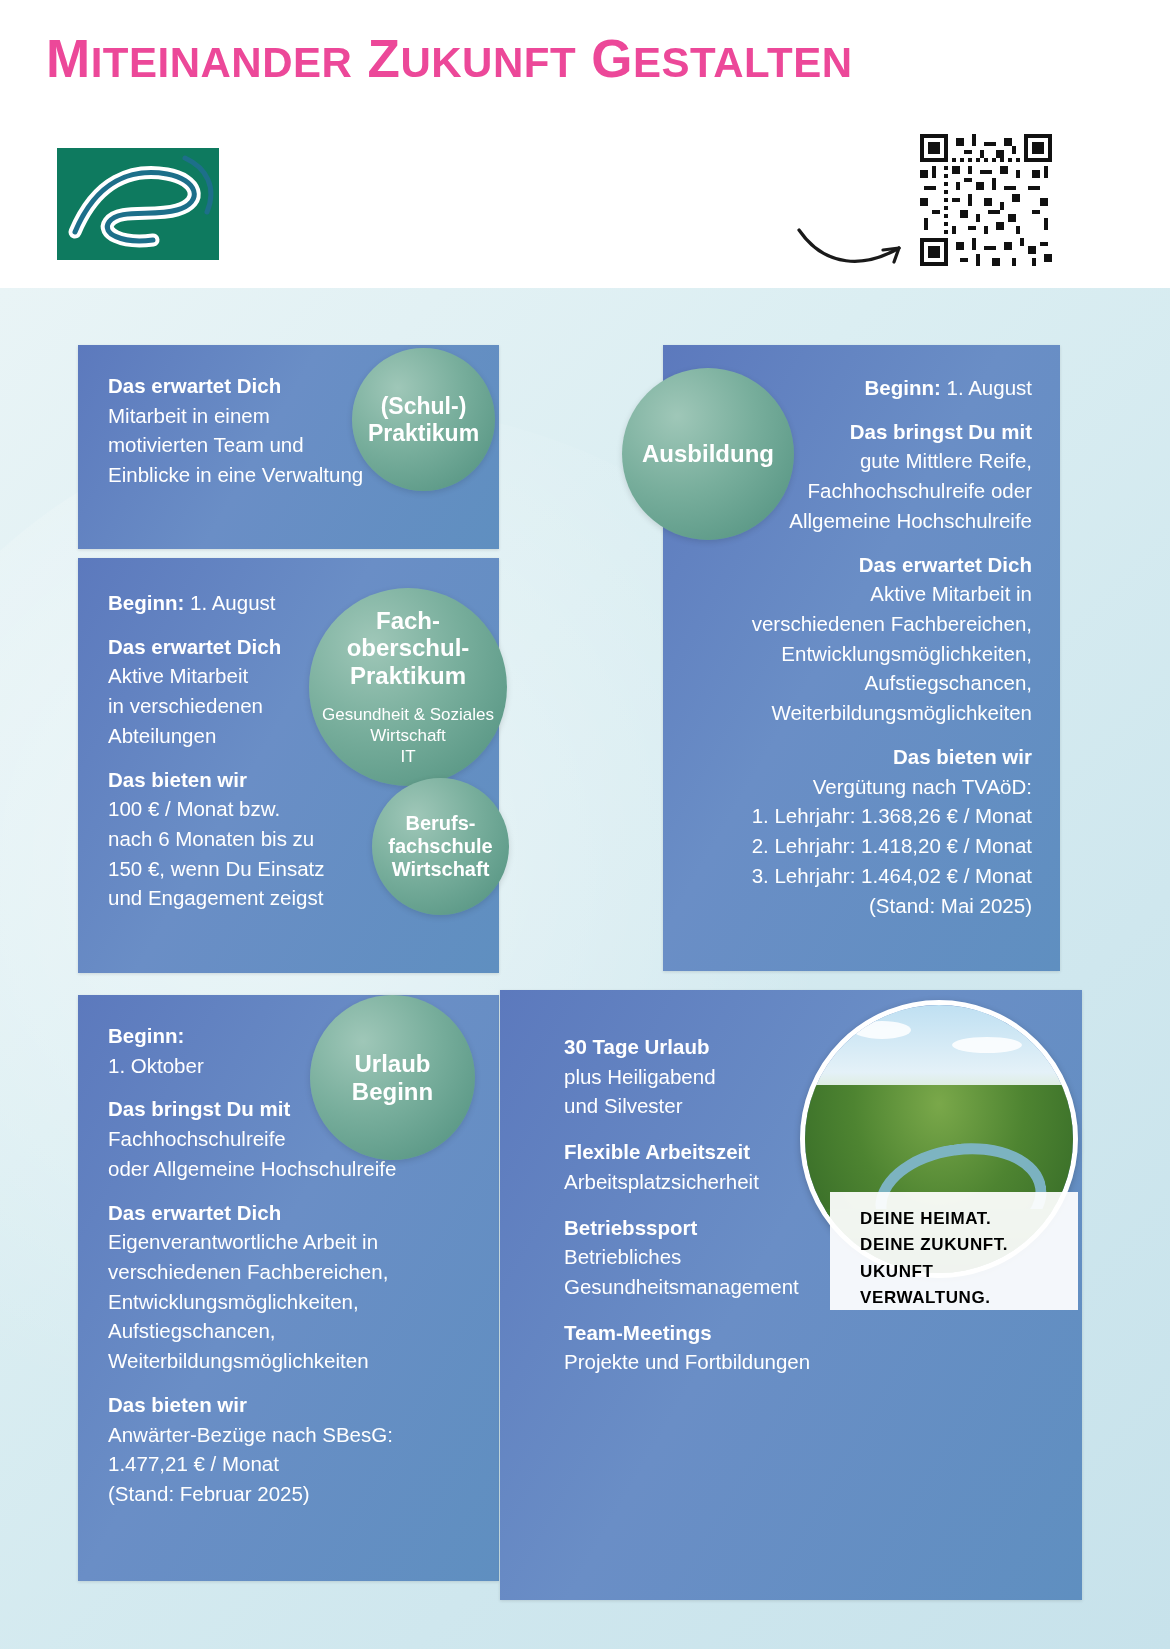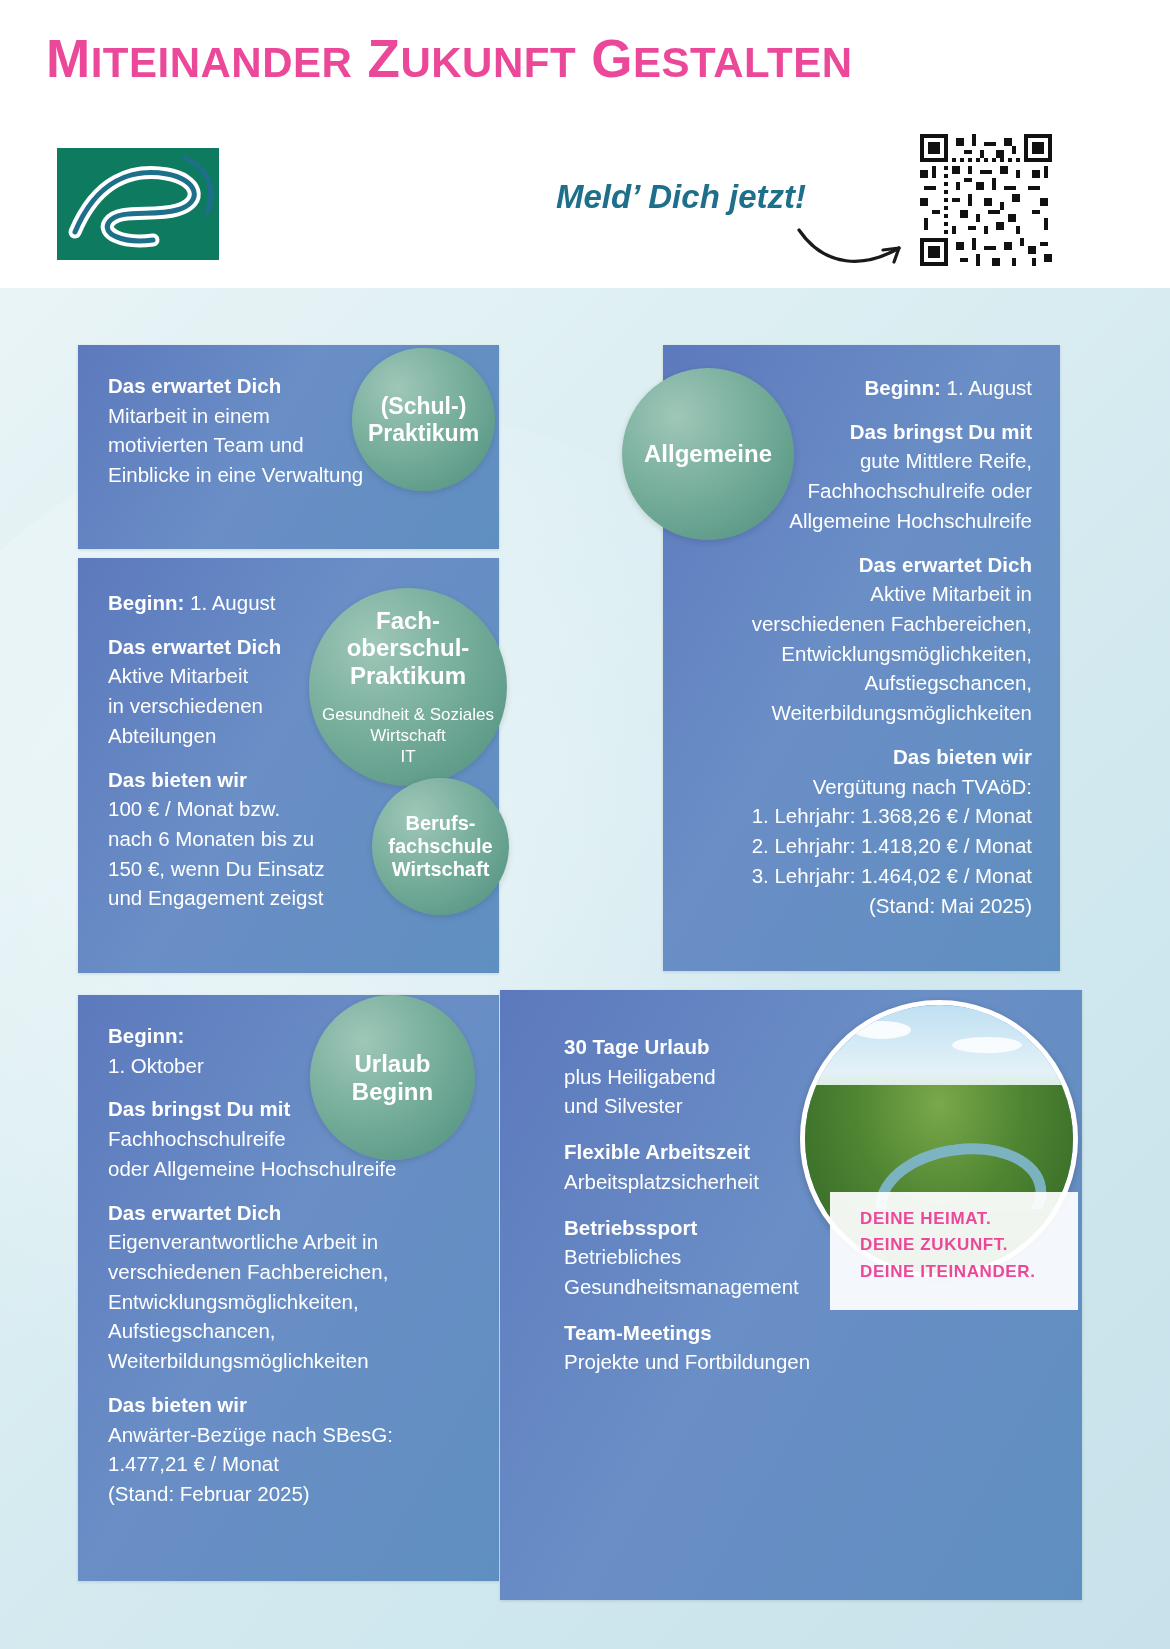--- a/index.html
+++ b/index.html
@@ -81,42 +81,41 @@
   .photo .hills{position:absolute;left:0;top:30%;width:100%;height:70%;
     background:radial-gradient(ellipse at 50% 10%, #7aa84a 0%, #4e8431 45%, #2f6425 100%);}
   .photo .river{position:absolute;left:26%;top:52%;width:56%;height:33%;
     border:11px solid #7fb6c9;border-radius:50%;border-bottom-color:transparent;
     transform:rotate(-8deg);opacity:.95;}
   .photo .fg{position:absolute;left:0;bottom:0;width:100%;height:24%;
     background:linear-gradient(#3f7a2d,#2b5a20);}
 
   .claim{position:absolute;left:830px;top:1192px;width:248px;height:118px;
     background:rgba(255,255,255,.93);padding:14px 18px 0 30px;box-sizing:border-box;}
-  .claim div{color:#ec4899;font-weight:bold;font-size:17px;letter-spacing:.6px;line-height:1.55;}
+  .claim div{color:#000000;font-weight:bold;font-size:17px;letter-spacing:.6px;line-height:1.55;}
 </style>
 </head>
 <body>
 
 <div class="page">
 
   <div class="header">
 
     <div class="headline" id="headline"><span>M<span class="sm">ITEINANDER</span></span> <span>Z<span class="sm">UKUNFT</span></span> <span>G<span class="sm">ESTALTEN</span></span></div>
 
     <div class="logo">
       <div class="greenbox"></div>
       <svg class="swoosh" viewBox="0 0 170 127">
         <path d="M18 92 C 40 40, 75 28, 110 34 C 140 39, 148 62, 120 70 C 96 77, 62 68, 52 82 C 44 93, 64 104, 96 100" fill="none" stroke="#ffffff" stroke-width="13" stroke-linecap="round"></path>
         <path d="M18 92 C 40 40, 75 28, 110 34 C 140 39, 148 62, 120 70 C 96 77, 62 68, 52 82 C 44 93, 64 104, 96 100" fill="none" stroke="#1d6f8a" stroke-width="5" stroke-linecap="round"></path>
         <path d="M128 18 C 150 28, 160 48, 150 72" fill="none" stroke="#1d6f8a" stroke-width="5" stroke-linecap="round"></path>
       </svg>
     </div>
 
 
-    <div class="meld">Meld’ Dich jetzt!</div>
 
     <svg class="arrow" viewBox="0 0 120 45">
       <path d="M4 8 C 30 46, 70 46, 104 26" fill="none" stroke="#1a1a1a" stroke-width="3.2" stroke-linecap="round"></path>
       <path d="M104 26 L 88 28 M104 26 L 99 40" fill="none" stroke="#1a1a1a" stroke-width="3.2" stroke-linecap="round"></path>
     </svg>
 
     <svg class="qr" viewBox="0 0 33 33" shape-rendering="crispEdges">
       <rect width="33" height="33" fill="#ffffff"></rect>
       <g fill="#111111">
 
@@ -247,21 +246,21 @@
     <span>Wirtschaft</span>
   </div>
 
   <div class="panel right" id="p-ausbildung">
       <p class="inline"><b>Beginn:</b> 1. August</p>
       <p><b>Das bringst Du mit</b>gute Mittlere Reife,<br>Fachhochschulreife oder<br>Allgemeine Hochschulreife</p>
       <p><b>Das erwartet Dich</b>Aktive Mitarbeit in<br>verschiedenen Fachbereichen,<br>Entwicklungsmöglichkeiten,<br>Aufstiegschancen,<br>Weiterbildungsmöglichkeiten</p>
       <p><b>Das bieten wir</b>Vergütung nach TVAöD:<br>1. Lehrjahr: 1.368,26 € / Monat<br>2. Lehrjahr: 1.418,20 € / Monat<br>3. Lehrjahr: 1.464,02 € / Monat<br>(Stand: Mai 2025)</p>
     </div>
   <div class="circle" id="c-ausbildung">
-    <span>Allgemeine</span>
+    <span>Ausbildung</span>
   </div>
 
   <div class="panel" id="p-dual">
       <p><b>Beginn:</b>1. Oktober</p>
       <p><b>Das bringst Du mit</b>Fachhochschulreife<br>oder Allgemeine Hochschulreife</p>
       <p><b>Das erwartet Dich</b>Eigenverantwortliche Arbeit in<br>verschiedenen Fachbereichen,<br>Entwicklungsmöglichkeiten,<br>Aufstiegschancen,<br>Weiterbildungsmöglichkeiten</p>
       <p><b>Das bieten wir</b>Anwärter-Bezüge nach SBesG:<br>1.477,21 € / Monat<br>(Stand: Februar 2025)</p>
     </div>
   <div class="circle" id="c-dual">
     <span>Urlaub</span>
@@ -280,16 +279,16 @@
     <div class="cloud" style="left:18%;top:6%;width:58px;height:18px;"></div>
     <div class="cloud" style="left:55%;top:12%;width:70px;height:16px;"></div>
     <div class="hills"></div>
     <div class="river"></div>
     <div class="fg"></div>
   </div>
 
   <div class="claim">
     <div>DEINE HEIMAT.</div>
     <div>DEINE ZUKUNFT.</div>
-    <div>DEINE ITEINANDER.</div>
+    <div>UKUNFT VERWALTUNG.</div>
   </div>
 
 </div>
 
 </body></html>

